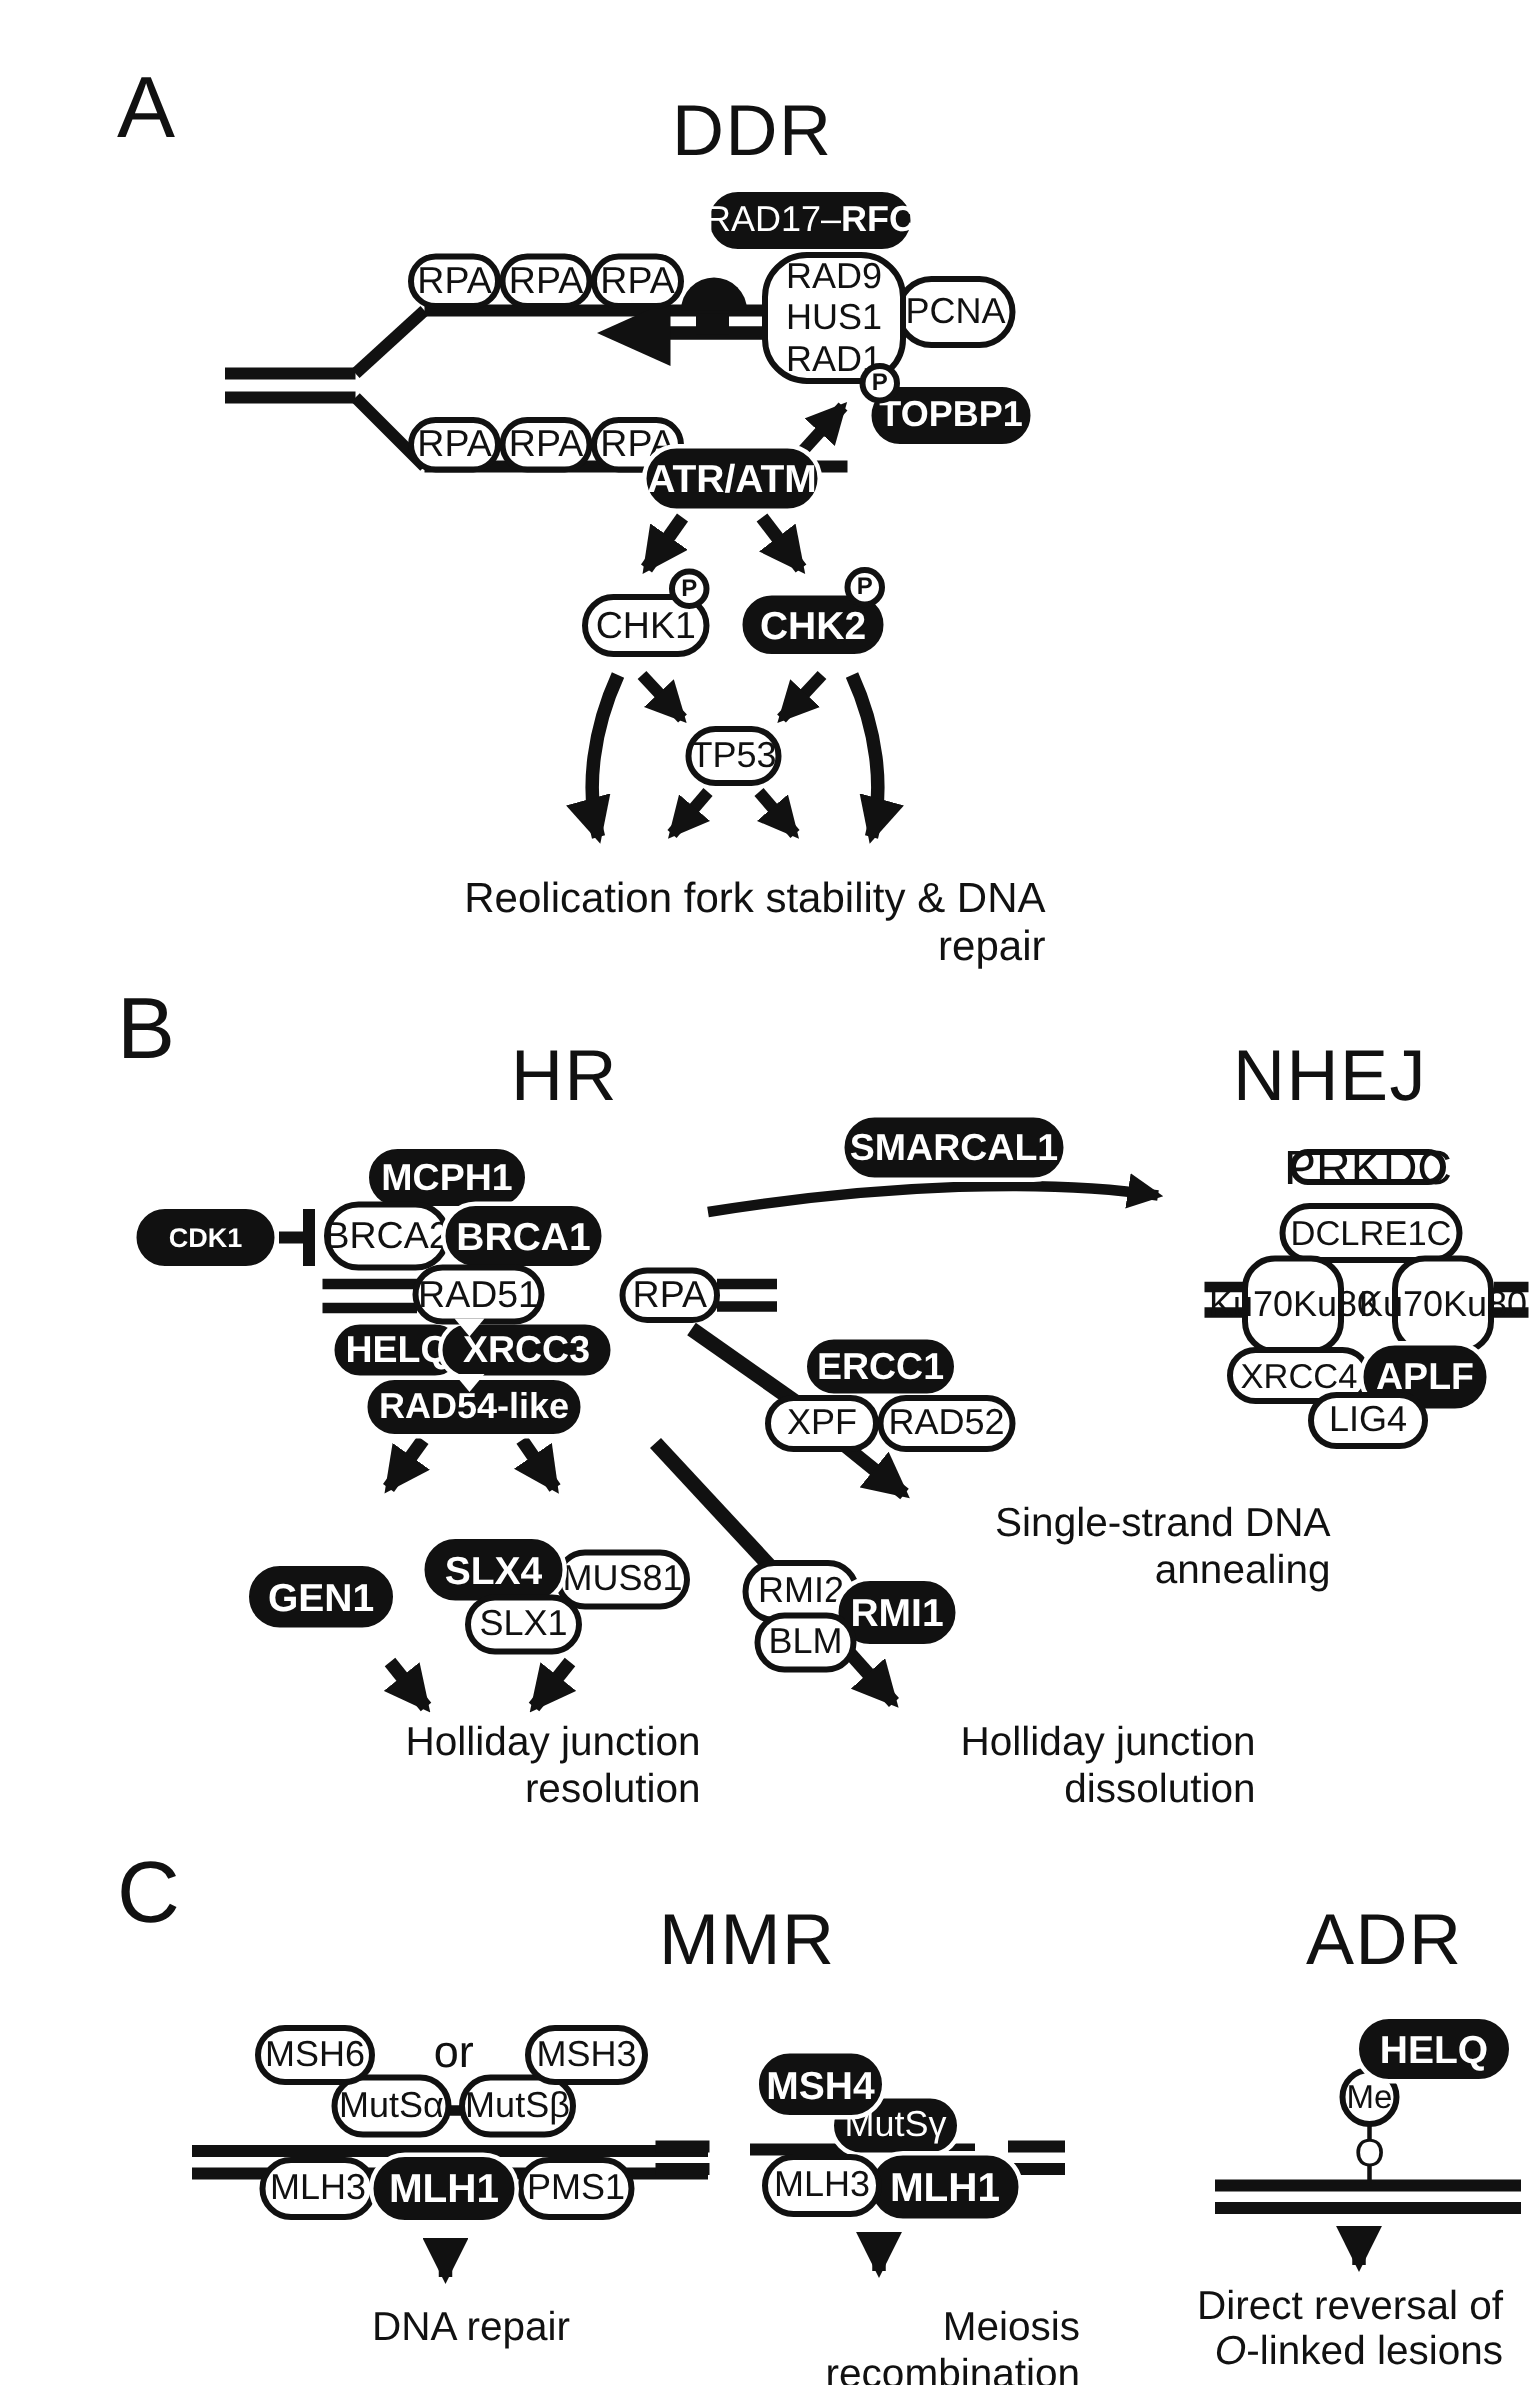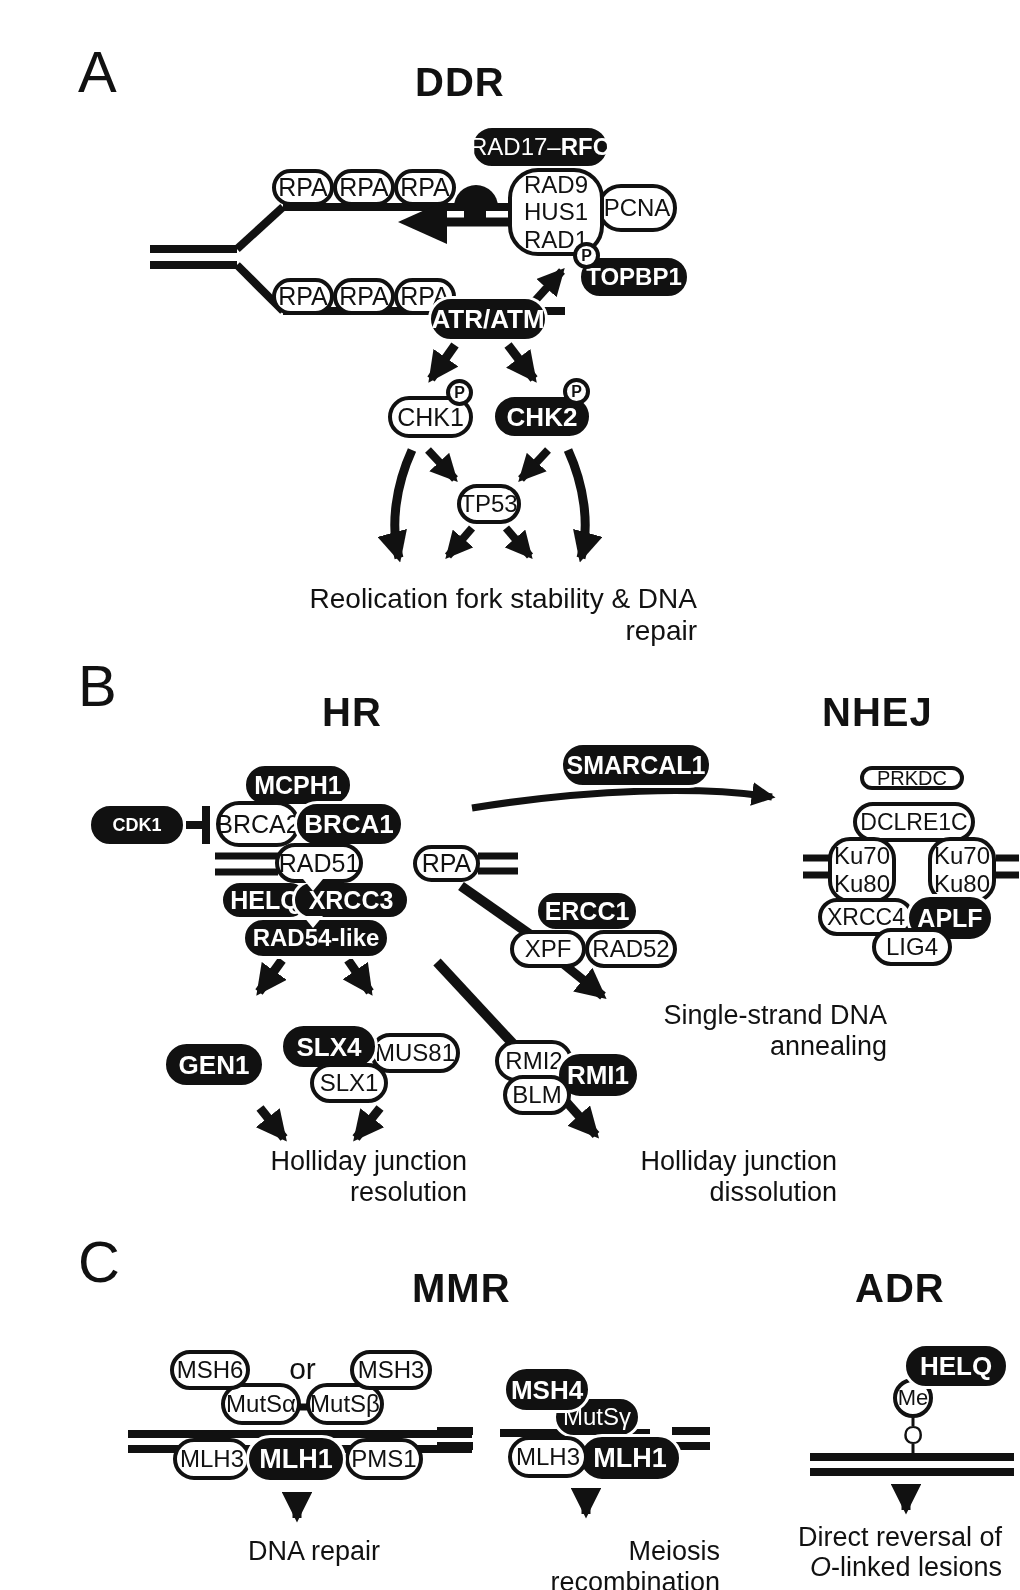--- a/index.html
+++ b/index.html
@@ -5,26 +5,26 @@
   html,body{margin:0;padding:0;background:#fff}
   .canvas{position:relative;width:1020px;height:1590px;background:#fff;overflow:hidden;
           font-family:"Liberation Sans",sans-serif;color:#111}
   svg.wires{position:absolute;left:0;top:0;z-index:1}
   .pill{position:absolute;z-index:3;box-sizing:border-box;background:#fff;border:4px solid #111;
         border-radius:24px;display:flex;align-items:center;justify-content:center;
         font-size:25px;line-height:1;white-space:nowrap}
   .dark{background:#111;color:#fff;border:3px solid #fff;font-weight:bold}
   .norm{font-weight:normal}
   .col{flex-direction:column;border-radius:30px}
-  .ku{flex-direction:column;border-radius:22px;line-height:1.18;font-size:24px}
+  .ku{flex-direction:row;border-radius:22px;line-height:1.18;font-size:24px}
   .pcircle{position:absolute;z-index:6;width:27px;height:27px;box-sizing:border-box;border:4px solid #111;
            border-radius:50%;background:#fff;display:flex;align-items:center;justify-content:center;
            font-size:16px;font-weight:bold}
   .lbl{position:absolute;z-index:2;font-size:58px}
-  .ttl{position:absolute;z-index:2;font-weight:bold;font-size:40px;text-align:left;letter-spacing:1px}
+  .ttl{position:absolute;z-index:2;font-weight:normal;font-size:48px;text-align:right;letter-spacing:1px}
   .cap{position:absolute;z-index:2;font-size:27px;text-align:right}
   .tx{position:absolute;z-index:2}
   .tri{position:absolute;z-index:7;width:0;height:0;border-left:10px solid transparent;
        border-right:10px solid transparent;border-top:12px solid #fff}
 </style>
 </head>
 <body>
 
 <div class="canvas">
 
@@ -194,21 +194,21 @@
   <div class="pill" style="left:275px;top:843px;width:88px;height:40px;z-index:6">RAD51</div>
   <div class="pill dark" style="left:220px;top:880px;width:90px;height:40px;z-index:5">HELQ</div>
   <div class="pill dark" style="left:292px;top:880px;width:118px;height:40px;z-index:5">XRCC3</div>
   <div class="pill dark" style="left:242px;top:917px;width:148px;height:42px;z-index:4;font-size:24px">RAD54-like</div>
   <div class="tri" style="left:303px;top:879px"></div>
   <div class="tri" style="left:303px;top:916px"></div>
 
   <div class="pill" style="left:413px;top:845px;width:67px;height:37px">RPA</div>
   <div class="pill dark" style="left:560px;top:742px;width:152px;height:46px;font-size:25px">SMARCAL1</div>
 
-  <div class="pill" style="left:860px;top:766px;width:104px;height:24px;font-size:20px">PRKDC</div>
+  <div class="pill" style="left:860px;top:766px;width:104px;height:24px;font-size:32px">PRKDC</div>
   <div class="pill" style="left:853px;top:802px;width:122px;height:40px;z-index:4;font-size:23px">DCLRE1C</div>
   <div class="pill ku" style="left:828px;top:837px;width:68px;height:66px;z-index:5">
     <span>Ku70</span>
     <span>Ku80</span>
   </div>
   <div class="pill ku" style="left:928px;top:837px;width:68px;height:66px;z-index:5">
     <span>Ku70</span>
     <span>Ku80</span>
   </div>
   <div class="pill" style="left:818px;top:898px;width:96px;height:38px;z-index:6;font-size:23px">XRCC4</div>

